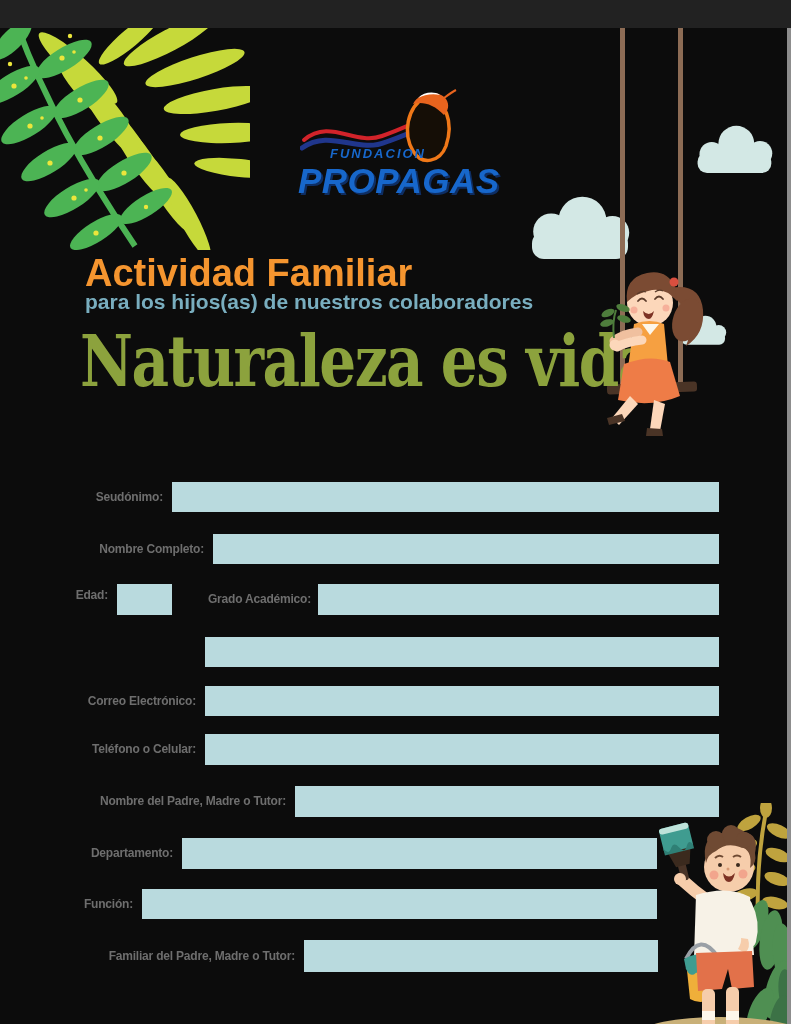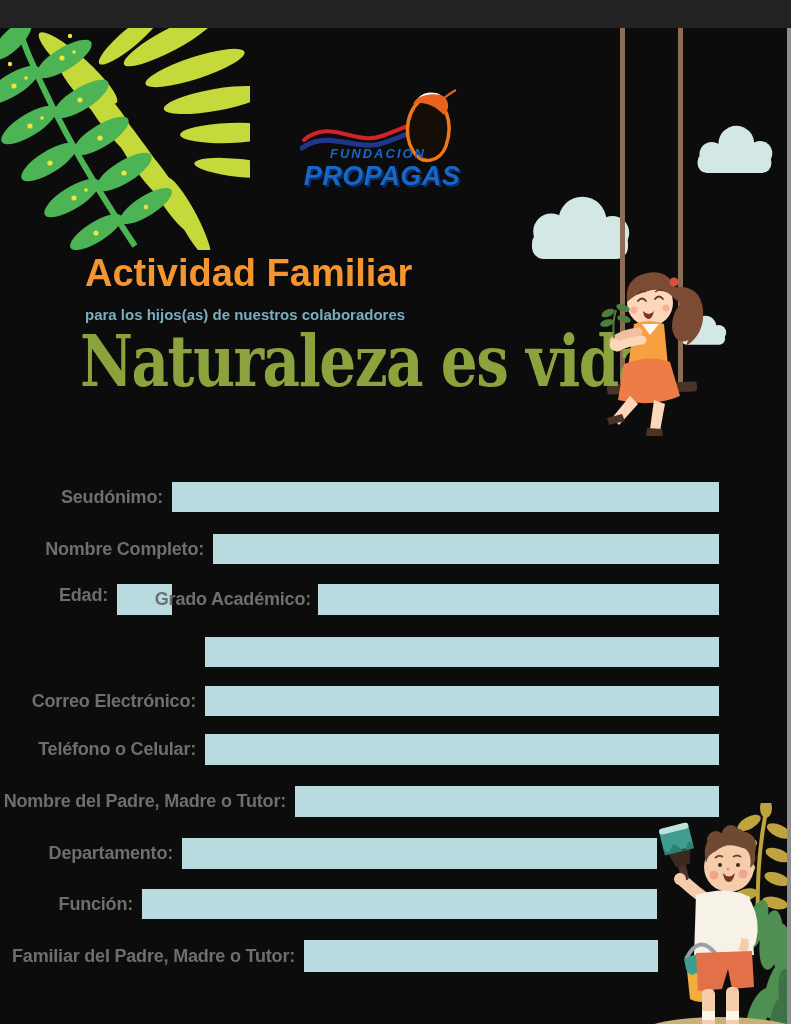--- a/index.html
+++ b/index.html
@@ -5,35 +5,35 @@
   html,body{margin:0;padding:0;background:#222;}
   #page{
     position:relative;width:791px;height:1024px;overflow:hidden;
     background:var(--background,#0c0c0c);
     font-family:"Liberation Sans",sans-serif;
     margin-top:28px;
   }
   .abs{position:absolute;}
   
   .activity-title{left:85px;top:224px;font-size:38px;font-weight:700;color:var(--title-orange);z-index:5;letter-spacing:0;}
-  .activity-subtitle{left:85px;top:278px;font-size:15px;font-weight:700;color:var(--subtitle-blue);z-index:5;}
+  .activity-subtitle{left:85px;top:262px;font-size:21px;font-weight:700;color:var(--subtitle-blue);z-index:5;}
   .main-title{
     left:80px;top:292px;font-family:"DejaVu Serif",serif;font-size:58px;font-weight:700;
     color:var(--main-green);letter-spacing:-1.5px;transform:scaleY(1.22);transform-origin:0 0;z-index:5;white-space:nowrap;
   }
   .form-title{left:84px;top:389px;font-size:27px;font-weight:700;color:var(--form-teal);z-index:5;}
   
   .logo{left:298px;top:58px;width:175px;height:112px;z-index:3;}
   .logo .swoosh{position:absolute;left:2px;top:24px;}
   .logo .butterfly{position:absolute;left:96px;top:2px;}
   .logo .l1{position:absolute;left:0;top:60px;width:160px;text-align:center;font-size:13px;font-weight:700;font-style:italic;letter-spacing:2px;color:var(--logo-blue);}
-  .logo .l2{position:absolute;left:0;top:75px;width:168px;text-align:center;font-size:27px;font-weight:700;font-style:italic;letter-spacing:0.5px;color:var(--logo-blue);text-shadow:2px 2px 0 #0e2e63;}
+  .logo .l2{position:absolute;left:0;top:75px;width:168px;text-align:center;font-size:35px;font-weight:700;font-style:italic;letter-spacing:0.5px;color:var(--logo-blue);text-shadow:2px 2px 0 #0e2e63;}
   
   .flabel{
-    position:absolute;font-size:18px;font-weight:700;color:var(--label-text);
+    position:absolute;font-size:12px;font-weight:700;color:var(--label-text);
     white-space:nowrap;text-align:center;z-index:4;letter-spacing:-0.2px;
   }
   .fbox{position:absolute;background:var(--field-fill);z-index:4;}
   
   .rope{position:absolute;top:0;width:5px;height:360px;background:var(--rope);z-index:2;}
   .seat{position:absolute;left:607px;top:355px;width:90px;height:10px;background:var(--seat);border-radius:3px;transform:rotate(-2deg);z-index:3;}
   .cloud{z-index:1;}
   .palm{left:0;top:0;z-index:2;}
   .girl{left:570px;top:238px;z-index:6;}
   .boy{left:628px;top:775px;z-index:6;}

